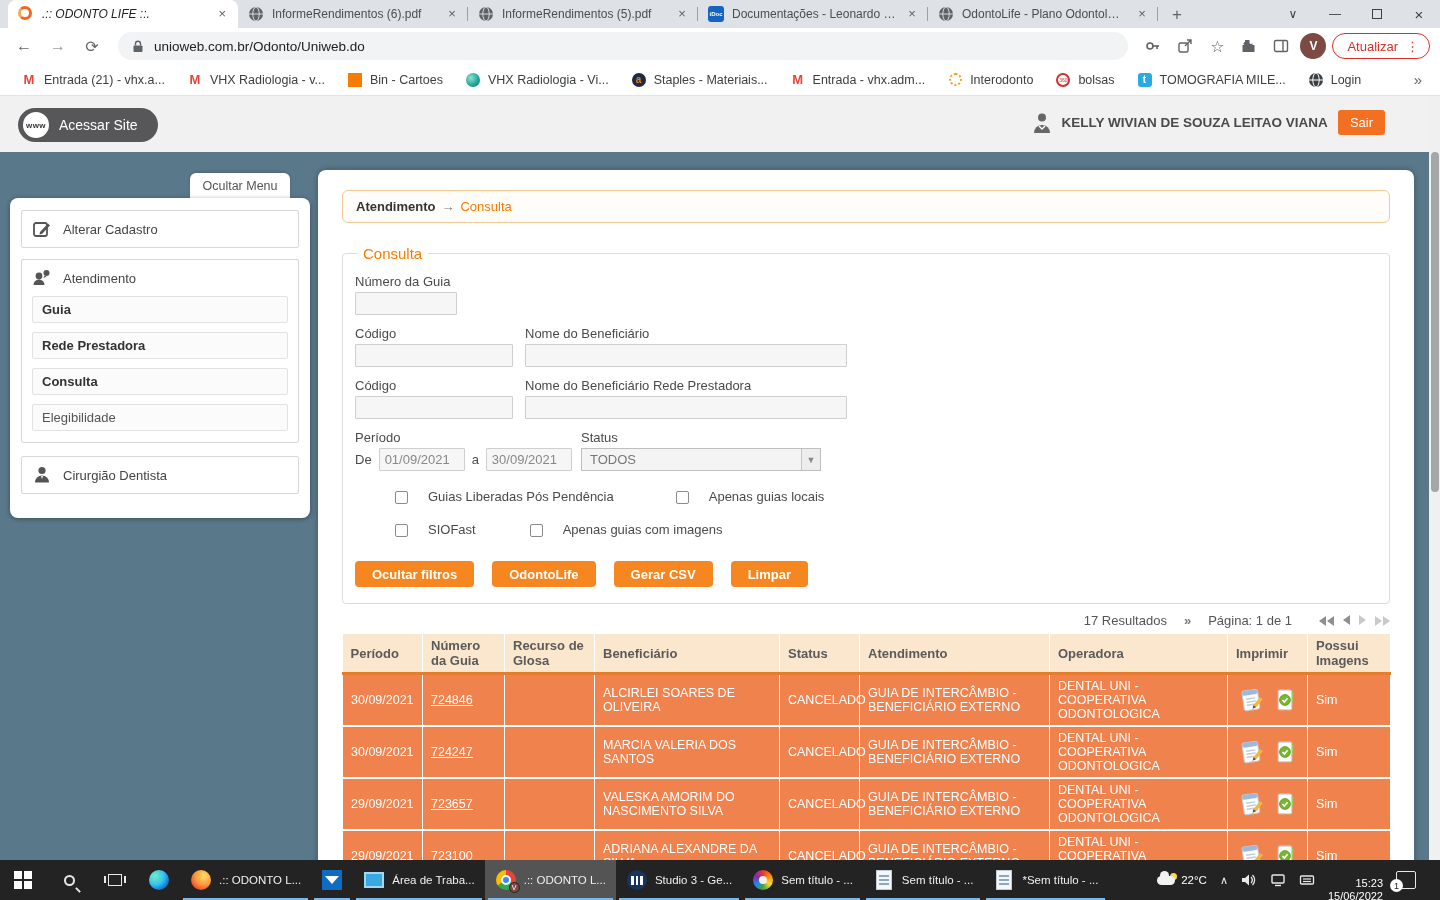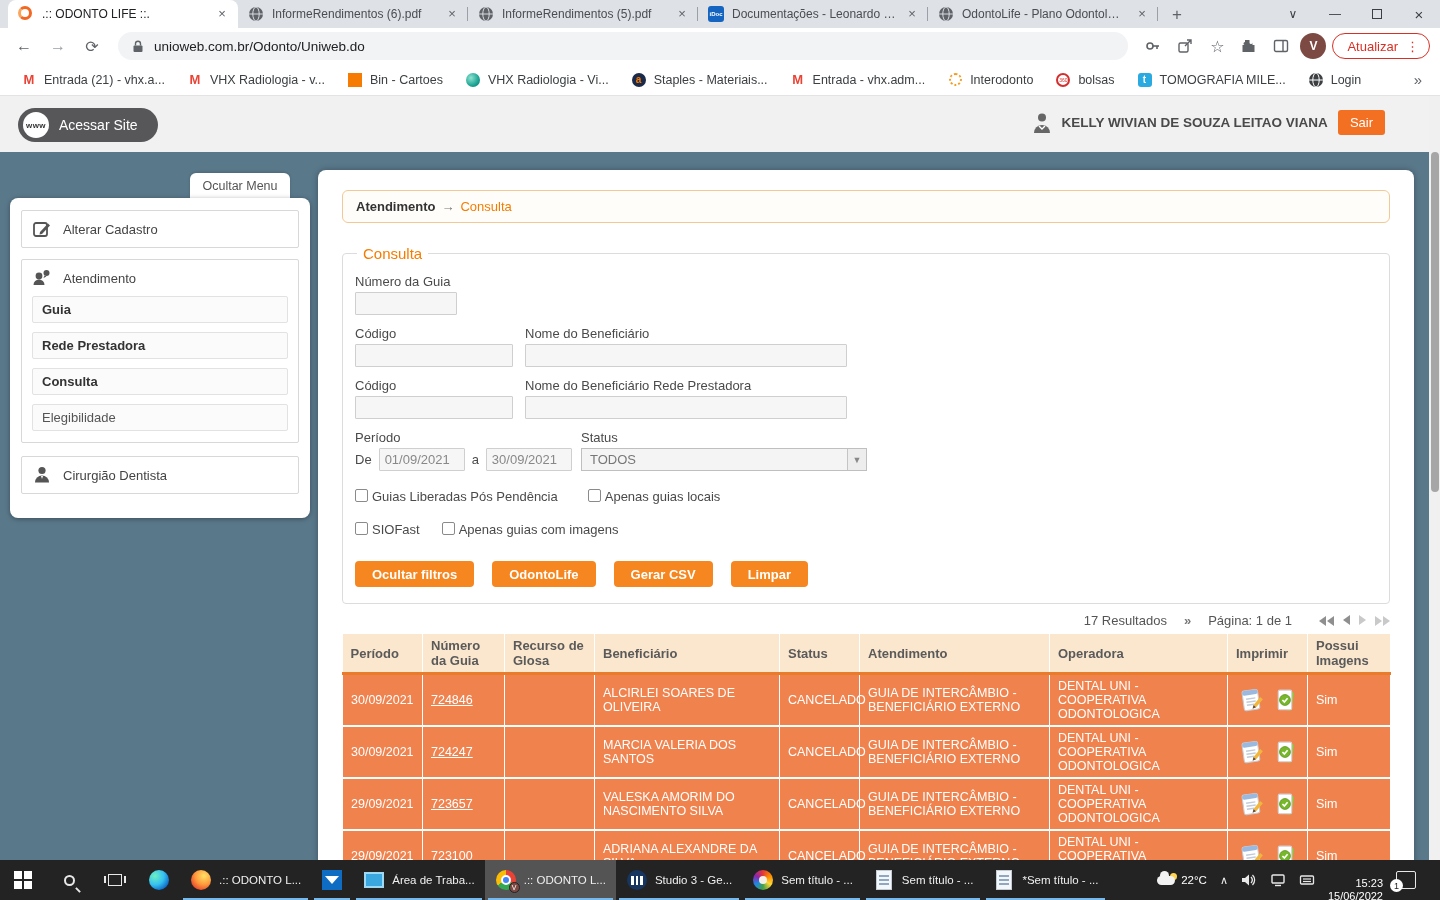--- a/index.html
+++ b/index.html
@@ -4,21 +4,21 @@
 <style>
   * { margin:0; padding:0; box-sizing:border-box; }
   html,body { width:1440px; height:900px; overflow:hidden; }
   body { font-family:"Liberation Sans","DejaVu Sans",sans-serif; font-size:13px; color:#444; background:#DEE1E6; }
   .screen { position:relative; width:1440px; height:900px; overflow:hidden; }
 
   
   .tabstrip { position:absolute; top:0; left:0; right:0; height:28px; background:#DEE1E6; display:flex; align-items:flex-end; padding-left:8px; }
   .tabs { display:flex; height:28px; }
   .tab { width:230px; height:28px; display:flex; align-items:center; gap:8px; padding:0 8px 0 10px; font-size:12px; color:#4a4d51; position:relative; cursor:default; }
-  .tab[data-active="true"] { background:#fff; border-radius:8px 8px 0 0; color:#202124; }
+  .tab[data-active="true"] { background:#fff; border-radius:8px 8px 0 0; color:#202124;font-style:italic; }
   .tab[data-active="false"]::after { content:""; position:absolute; right:0; top:7px; height:14px; width:1px; background:#9AA0A6; }
   .tab .title { flex:1; white-space:nowrap; overflow:hidden; text-overflow:ellipsis; }
   .tab .close { font-size:13px; color:#5F6368; width:16px; height:16px; line-height:16px; text-align:center; border-radius:50%; }
   .favicon { width:16px; height:16px; flex:0 0 16px; position:relative; }
   .favicon > * { display:none; }
   .favicon[data-icon="odonto"] .ic-odonto { display:block; width:14px; height:14px; border:3px solid #F26722; border-left-color:#F9A55A; border-radius:50%; }
   .favicon[data-icon="pdf"] .ic-globe, .favicon[data-icon="globe"] .ic-globe { display:block; }
   .favicon[data-icon="idoc"] .ic-idoc { display:flex; width:16px; height:16px; background:#1565C0; border-radius:3px; color:#fff; font-size:6px; font-weight:bold; align-items:center; justify-content:center; }
   .ic-globe { width:16px; height:16px; }
   .newtab { width:26px; height:26px; margin:1px 0 0 6px; font-size:17px; color:#5F6368; display:flex; align-items:center; justify-content:center; }
@@ -77,24 +77,24 @@
 
   fieldset.consulta { margin-top:22px; border:1px solid #DCDCDC; border-radius:4px; padding:6px 12px 16px; }
   fieldset.consulta legend { color:#F57C00; font-size:15px; padding:0 6px; margin-left:2px; }
   .f-label { font-size:13px; color:#4A4A4A; margin-bottom:3px; }
   .f-row { display:flex; margin-top:11px; }
   .f-col + .f-col { margin-left:12px; }
   input.txt { height:23px; background:#F6F6F6; border:1px solid #CFCFCF; border-radius:1px; font-size:13px; color:#888; padding:0 5px; font-family:inherit; }
   .w100{width:102px}.w158{width:158px}.w322{width:322px}.w86{width:86px}
   .periodo-line { display:flex; align-items:center; gap:7px; font-size:13px; color:#4A4A4A; }
   .pcol { width:212px; }
-  .sel { width:286px; height:23px; background:#F4F4F4; border:1px solid #BFBFBF; display:flex; align-items:center; }
+  .sel { width:240px; height:23px; background:#F4F4F4; border:1px solid #BFBFBF; display:flex; align-items:center; }
   .sel .val { flex:1; padding:0 8px; color:#777; font-size:13px; }
   .sel .arrow { width:19px; height:21px; background:#EDEDED; border-left:1px solid #C4C4C4; display:flex; align-items:center; justify-content:center; color:#888; font-size:9px; }
-  .cb-row { display:flex; align-items:flex-start; margin-top:18px; gap:4px; font-size:13px; color:#4A4A4A; }
+  .cb-row { display:flex; align-items:flex-end; margin-top:18px; gap:20px; font-size:13px; color:#4A4A4A;margin-left:40px; }
   .cb { width:13px; height:13px; border:1px solid #8A8A8A; border-radius:2px; background:#fff; flex:0 0 13px; }
   .cb-gap { width:22px; }
   .btn-row { margin-top:24px; display:flex; gap:18px; }
   .obtn { background:#F6861F; color:#fff; border:none; border-radius:4px; height:26px; padding:0 17px; font-size:13px; font-weight:bold; font-family:inherit; }
 
   .results-bar { margin-top:9px; display:flex; justify-content:flex-end; align-items:center; gap:17px; font-size:13px; color:#555; }
   .results-bar .more { font-weight:bold; color:#777; }
   .pg-group { display:flex; align-items:center; gap:9px; margin-left:10px; }
   .tri { width:0; height:0; border-top:5px solid transparent; border-bottom:5px solid transparent; display:inline-block; }
   .tri.l { border-right:7px solid #8F8F8F; }

